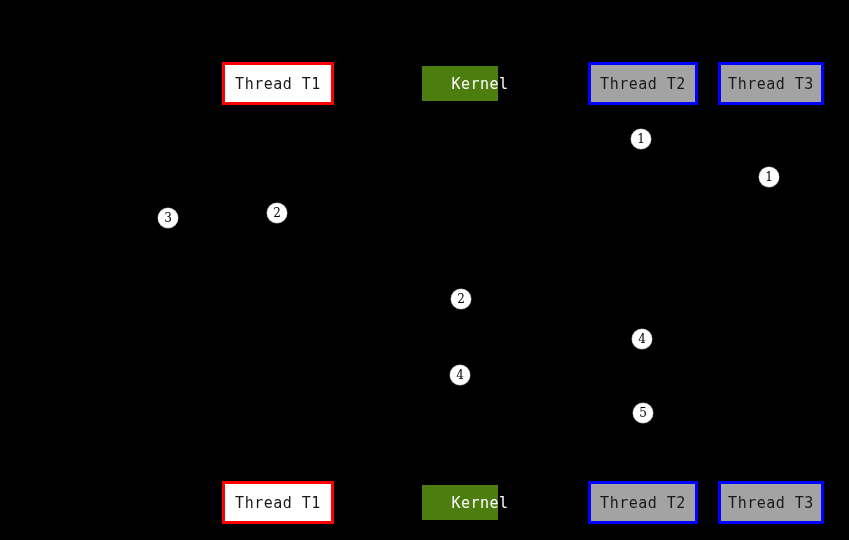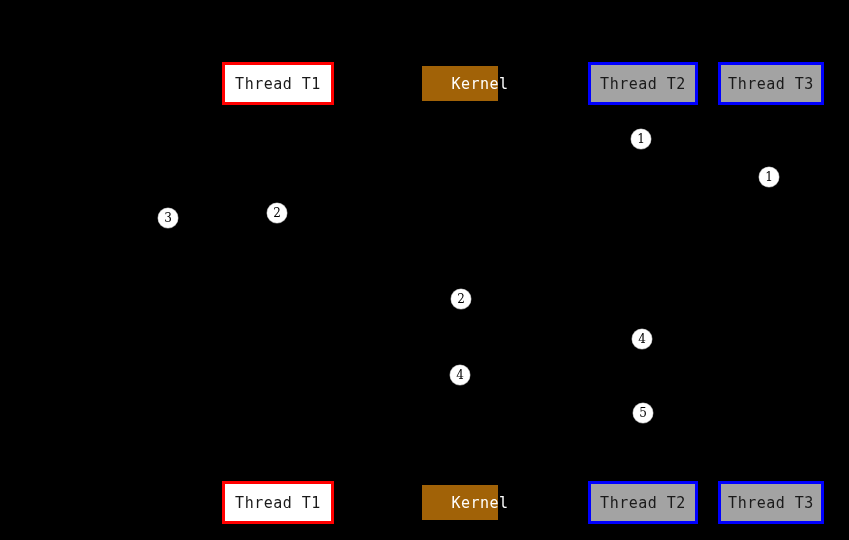--- a/index.html
+++ b/index.html
@@ -43,21 +43,21 @@
     background: #ffffff;
     border: 3px solid #ff0000;
     color: #1a1a1a;
   }
   .box.thread-blue {
     background: #a3a3a3;
     border: 3px solid #0000ff;
     color: #1a1a1a;
   }
   .box.kernel {
-    background: #a16207;
+    background: #4d7c0f;
     border: 0;
     color: #ffffff;
     padding-left: 40px;
   }
 
   
   .step {
     position: absolute;
     width: 20px;
     height: 20px;

